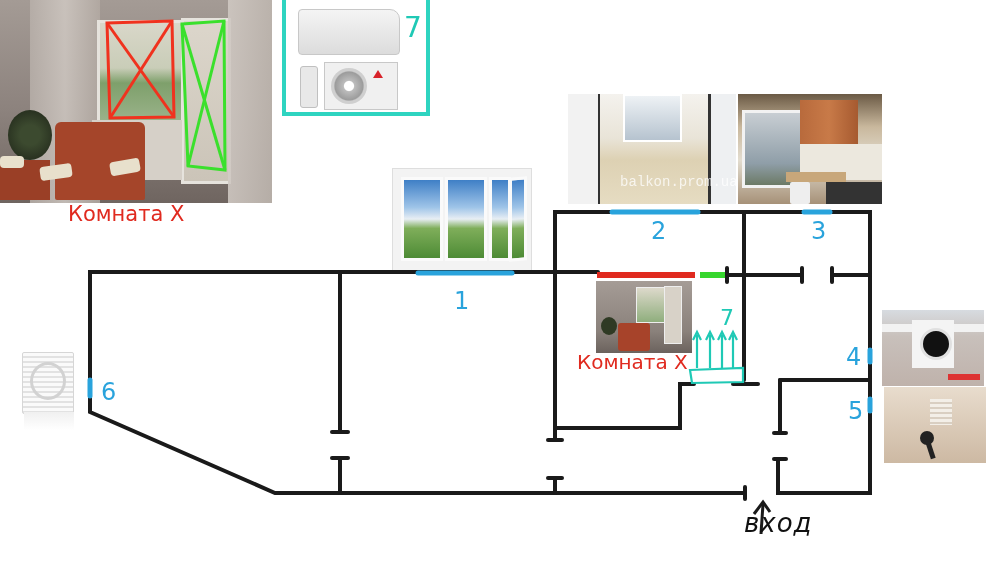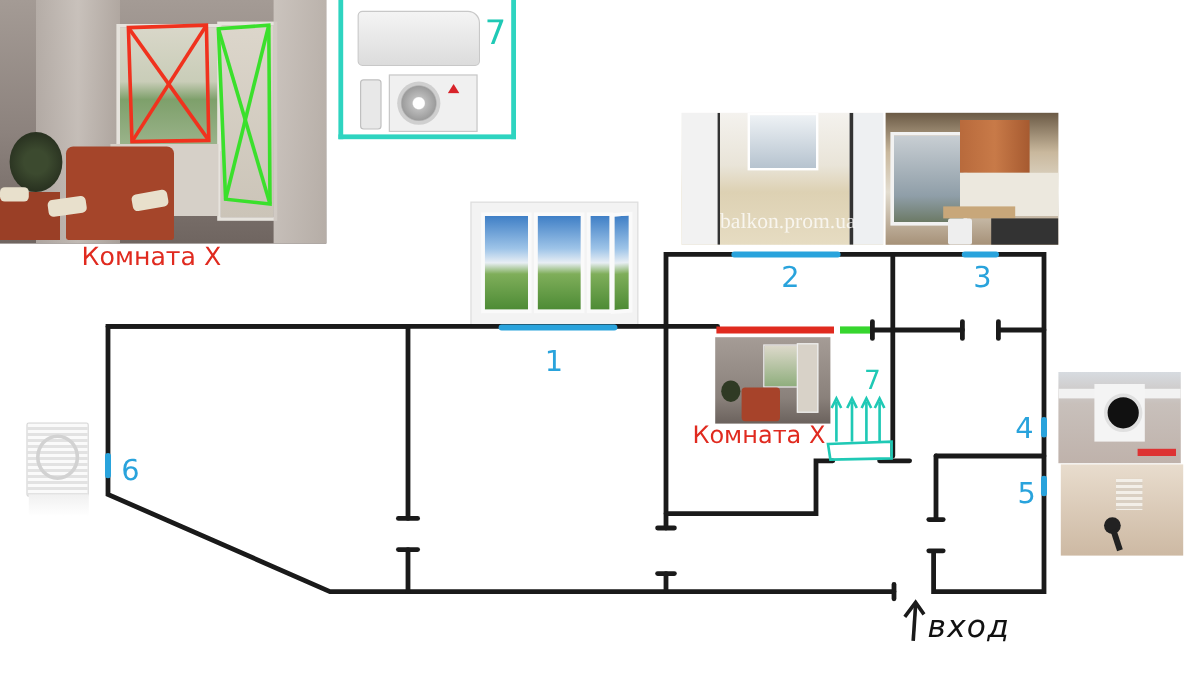--- a/index.html
+++ b/index.html
@@ -35,21 +35,21 @@
 
   
   .photo-window { left:392px; top:168px; width:138px; height:104px; background:#f3f3f3; border:1px solid #dedede; }
   .pane { position:absolute; top:8px; height:84px; background:linear-gradient(180deg,#3f7fc6 0%,#9ec4e8 35%,#e8eef4 50%,#7fae5a 62%,#4d8b35 100%); border:3px solid #fafafa; box-sizing:border-box; }
 
   
   .photo-balcony { left:568px; top:94px; width:168px; height:110px; background:linear-gradient(180deg,#f4f2ee 0%,#e9e4d8 40%,#ddd1b3 60%,#e6dcc2 100%); overflow:hidden; }
   .photo-balcony .win { left:55px; top:0; width:55px; height:44px; background:linear-gradient(180deg,#eef2f5,#b6c3cf); border:2px solid #fff; }
   .photo-balcony .door-l { left:0; top:0; width:30px; height:110px; background:#f2f2f2; border-right:2px solid #333; }
   .photo-balcony .door-r { left:140px; top:0; width:28px; height:110px; background:#eef0f2; border-left:3px solid #333; }
-  .photo-balcony .wm { left:32px; top:80px; font-size:18px; color:rgba(255,255,255,.75); font-family:Liberation Serif, serif; white-space:nowrap; }
+  .photo-balcony .wm { left:52px; top:80px; font-size:14px; color:rgba(255,255,255,.75); font-family:Liberation Mono, monospace; white-space:nowrap; }
 
   .photo-kitchen { left:738px; top:94px; width:144px; height:110px; background:linear-gradient(180deg,#6b5a45 0%,#c9b89d 30%,#e3ddd0 60%,#a69178 100%); overflow:hidden; }
   .photo-kitchen .win { left:4px; top:16px; width:58px; height:72px; background:linear-gradient(180deg,#c8ced3,#8f9ea8 70%,#6c7a66); border:3px solid #f2f2f2; }
   .photo-kitchen .cab { left:62px; top:6px; width:58px; height:44px; background:linear-gradient(90deg,#b86a3c,#c87a48,#a65a30); }
   .photo-kitchen .tile { left:62px; top:50px; width:82px; height:36px; background:#ece8de; }
   .photo-kitchen .counter { left:48px; top:78px; width:60px; height:10px; background:#c8a77a; }
   .photo-kitchen .stove { left:88px; top:88px; width:56px; height:22px; background:#333; }
   .photo-kitchen .wash { left:52px; top:88px; width:20px; height:22px; background:#eee; border-radius:2px; }
 
   
@@ -225,13 +225,13 @@
 <div class="label-num" style="left:454px;top:289px;">1</div>
 <div class="label-num" style="left:651px;top:219px;">2</div>
 <div class="label-num" style="left:811px;top:219px;">3</div>
 <div class="label-num" style="left:846px;top:345px;">4</div>
 <div class="label-num" style="left:848px;top:399px;">5</div>
 <div class="label-num" style="left:101px;top:380px;">6</div>
 <div class="teal-label" style="left:720px;top:307px;font-size:22px;">7</div>
 
 <div class="room-label" style="left:577px;top:352px;font-size:20px;">Комната X</div>
 
-<div class="entry-label" style="left:773px;top:508px;">вход</div>
+<div class="entry-label" style="left:744px;top:508px;">вход</div>
 
 </body></html>

